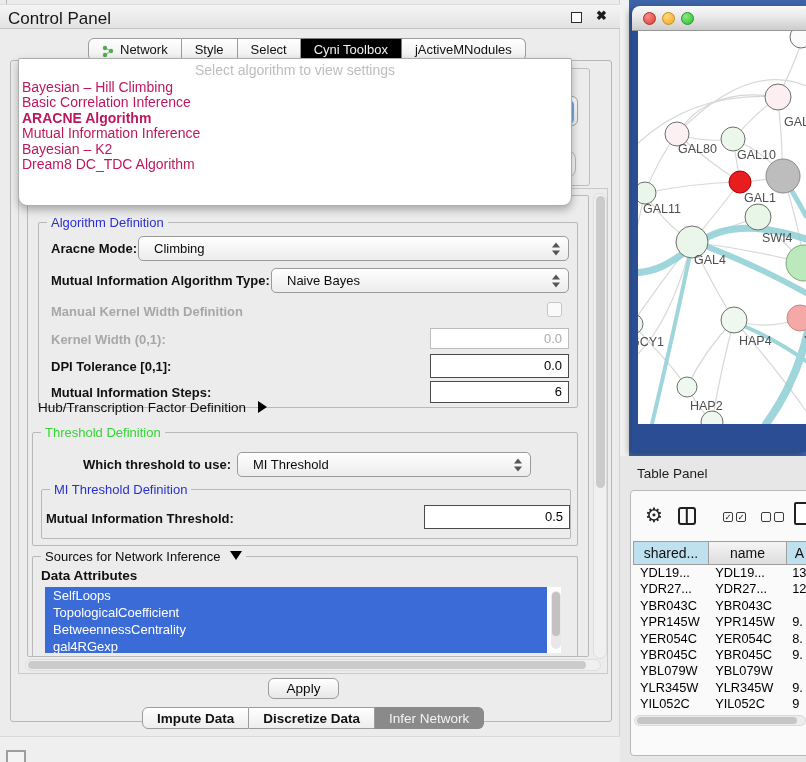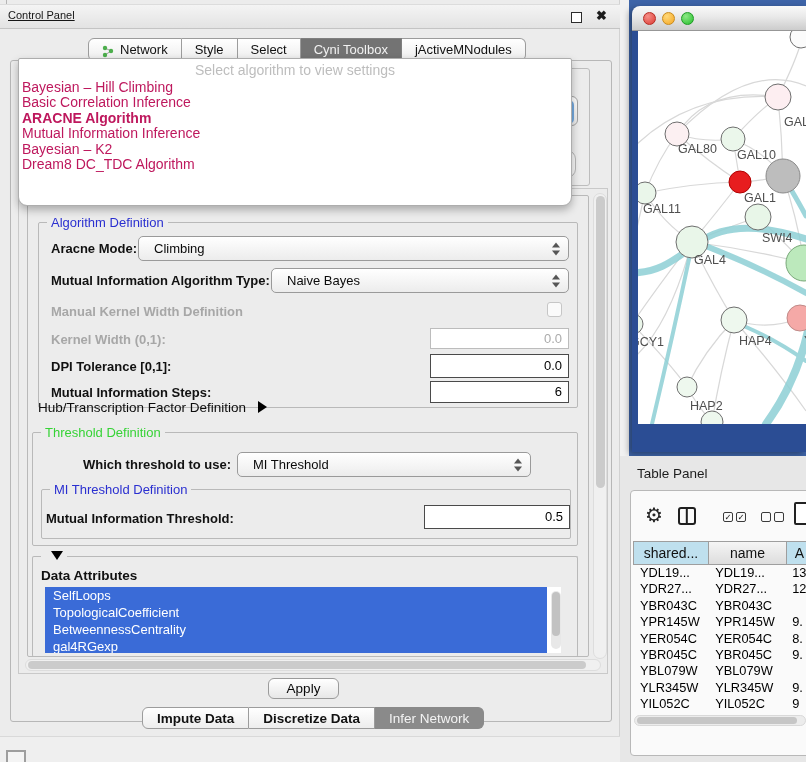--- a/index.html
+++ b/index.html
@@ -6,35 +6,35 @@
   html,body { width:806px; height:762px; overflow:hidden; background:#ececec;
     font-family:"Liberation Sans", sans-serif; }
   .stage { position:relative; width:806px; height:762px; }
 
   
   .control-panel { position:absolute; left:0; top:0; width:620px; height:736px;
     background:#ececec; border-right:1px solid #d2d2d2; }
   .cp-titlebar { position:absolute; left:0; top:4px; width:620px; height:25px;
     background:linear-gradient(#f4f4f4,#e3e3e3); border-top:1px solid #dcdcdc;
     border-bottom:1px solid #c4c4c4; }
-  .cp-title { position:absolute; left:8px; top:4px; font-size:11px; color:#161616;text-decoration:underline; }
+  .cp-title { position:absolute; left:8px; top:4px; font-size:17px; color:#161616; }
   .float-btn { position:absolute; right:38px; top:7px; width:11px; height:11px;
     border:1.6px solid #2c2c2c; background:#fff; }
   .close-btn { position:absolute; right:13px; top:3px; font-size:13px; font-weight:bold; color:#1c1c1c; }
   .corner-mark { position:absolute; left:2px; top:0; width:5px; height:5px;
     border-right:1px solid #b5b5b5; border-bottom:1px solid #cfcfcf; }
 
   
   .cp-tabs { position:absolute; left:88px; top:38px; height:23px; display:flex; z-index:5; }
   .tab { height:23px; line-height:22px; padding:0 13px; font-size:13px; color:#111;
     background:linear-gradient(#ffffff,#ededed); border:1px solid #9c9c9c; border-left:none;
     display:flex; align-items:center; gap:5px; white-space:nowrap; }
   .tab:first-child { border-left:1px solid #9c9c9c; border-radius:6px 0 0 6px; }
   .tab:last-child { border-radius:0 6px 6px 0; }
-  .tab.selected { background:#737373; color:#f2f2f2; border-color:#7f7f7f;align-items:center; }
+  .tab.selected { background:#000000; color:#f2f2f2; border-color:#7f7f7f;align-items:center; }
   .net-ico { width:13px; height:13px; display:inline-block; }
 
   
   .cp-panel { position:absolute; left:10px; top:60px; width:602px; height:662px;
     background:#ececec; border:1px solid #b7b7b7; border-radius:3px; }
 
   
   .hidden-group { position:absolute; left:24px; top:68px; width:566px; height:118px;
     border:1px solid #bdbdbd; border-radius:3px; }
   .focus-combo { position:absolute; left:540px; top:96px; width:38px; height:30px;
@@ -290,20 +290,21 @@
             <span class="group-title gt-blue">MI Threshold Definition</span>
             <span class="flabel" style="left:4px; top:21px;">Mutual Information Threshold:</span>
             <div class="tfield strong" style="left:382px; top:15px; width:146px; height:24px; line-height:21px;">
               <span>0.5</span>
             </div>
           </div>
         </div>
 
         <div class="group" style="left:4px; top:360px; width:546px; height:101px; border-bottom:none;">
           <span class="group-title">
+            <span>Sources for Network Inference</span>
             <span class="tri-down" style="margin-left:6px;"></span>
           </span>
           <span class="flabel" style="left:8px; top:11px; font-size:13.5px;">Data Attributes</span>
           <div class="attr-list" id="attr-list">
               <div class="attr-item">SelfLoops</div>
               <div class="attr-item">TopologicalCoefficient</div>
               <div class="attr-item">BetweennessCentrality</div>
               <div class="attr-item">gal4RGexp</div>
             </div>
           <div class="attr-scroll">

